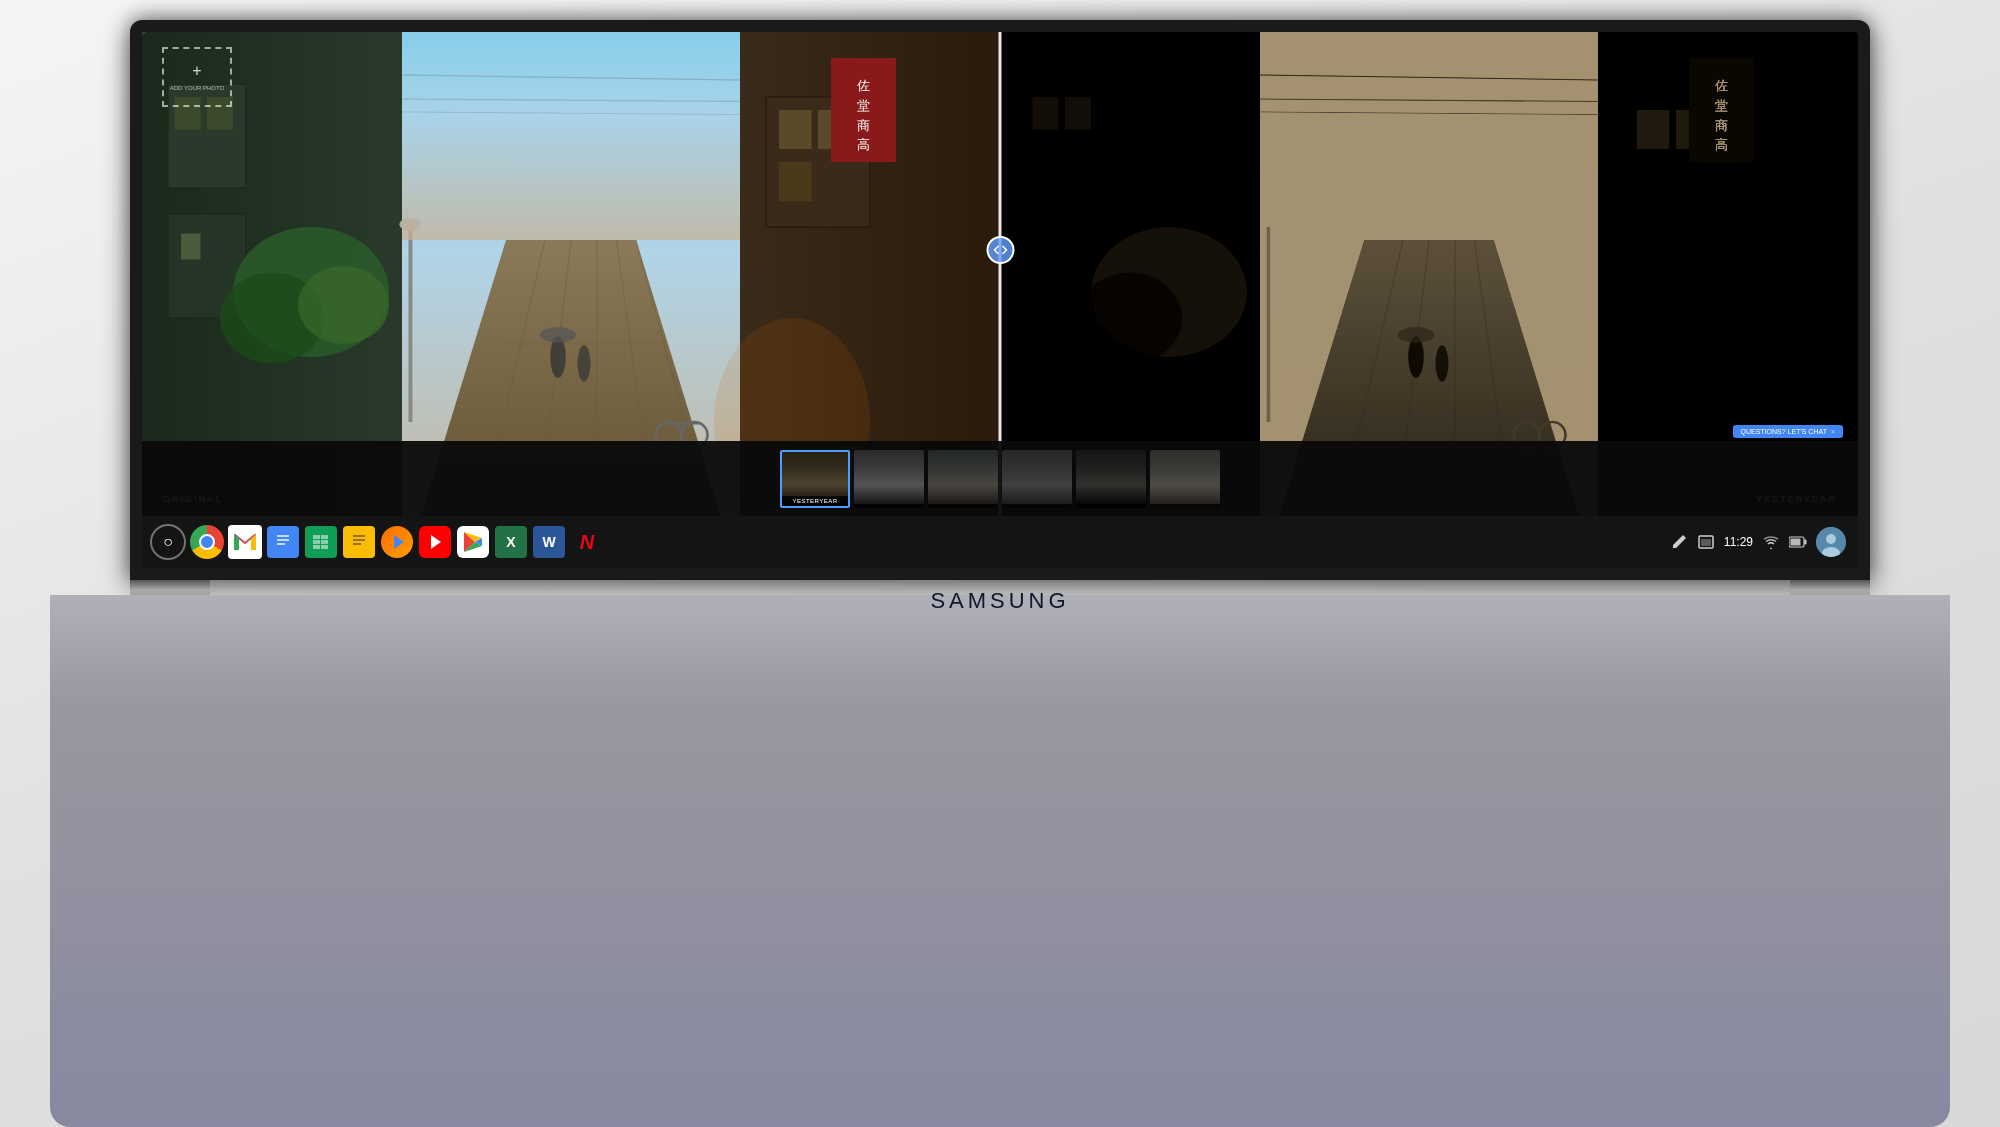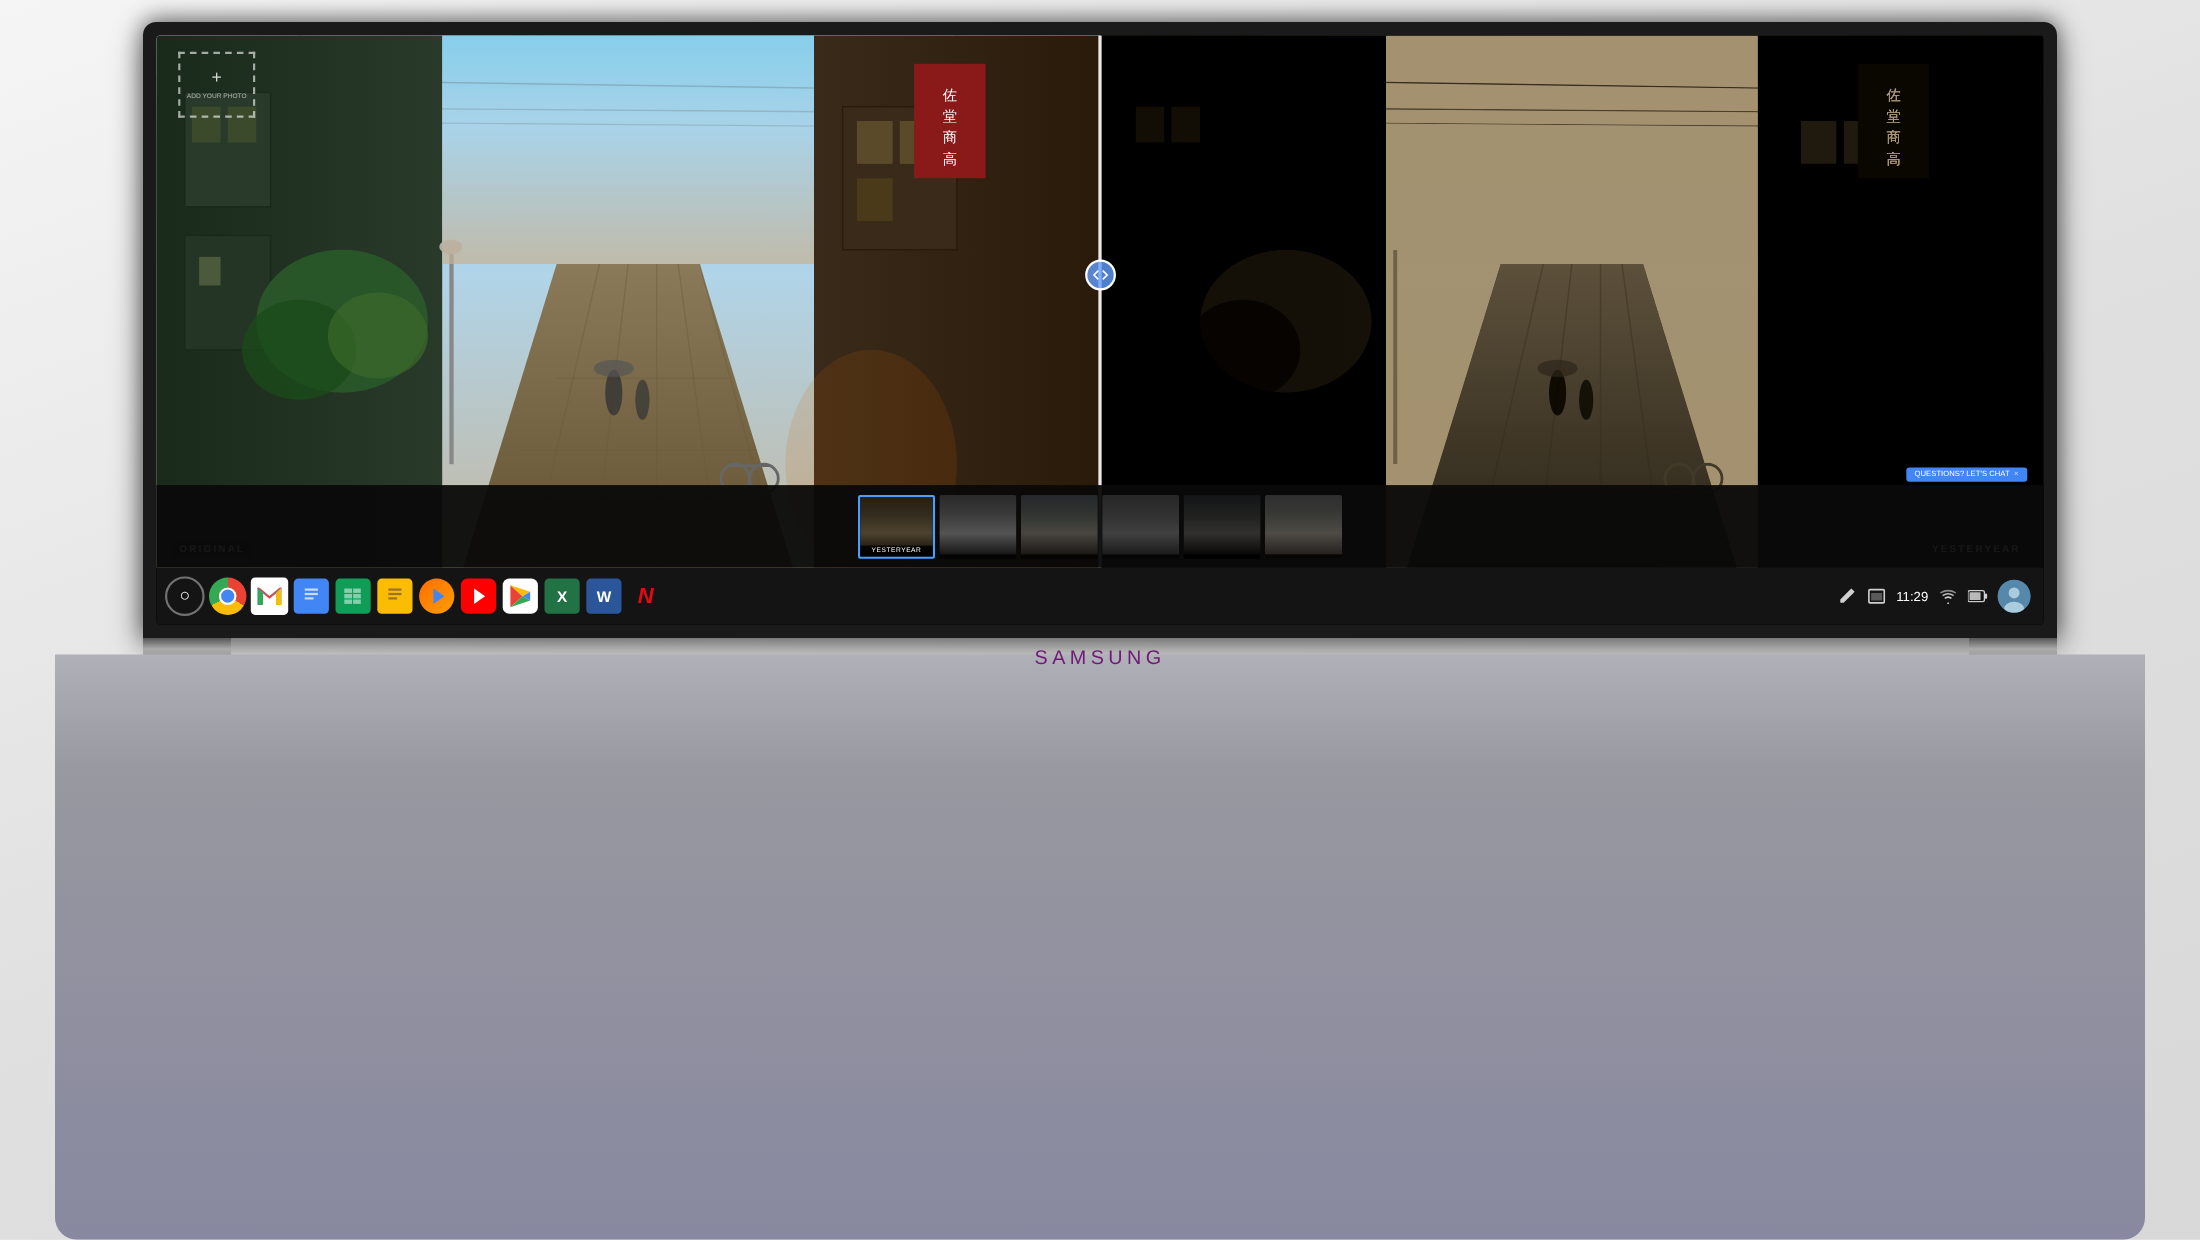--- a/index.html
+++ b/index.html
@@ -426,22 +426,22 @@
       cursor: pointer;
       opacity: 0.7;
     }
 
     
     .samsung-logo {
       position: absolute;
       top: 568px;
       left: 50%;
       transform: translateX(-50%);
-      color: #701a75;
-      font-size: 18px;
+      color: #0f172a;
+      font-size: 22px;
       font-weight: 300;
       letter-spacing: 4px;
       font-family: 'Arial', sans-serif;
       white-space: nowrap;
       z-index: 5;
     }
 
     
     .status-icon {
       width: 18px;

